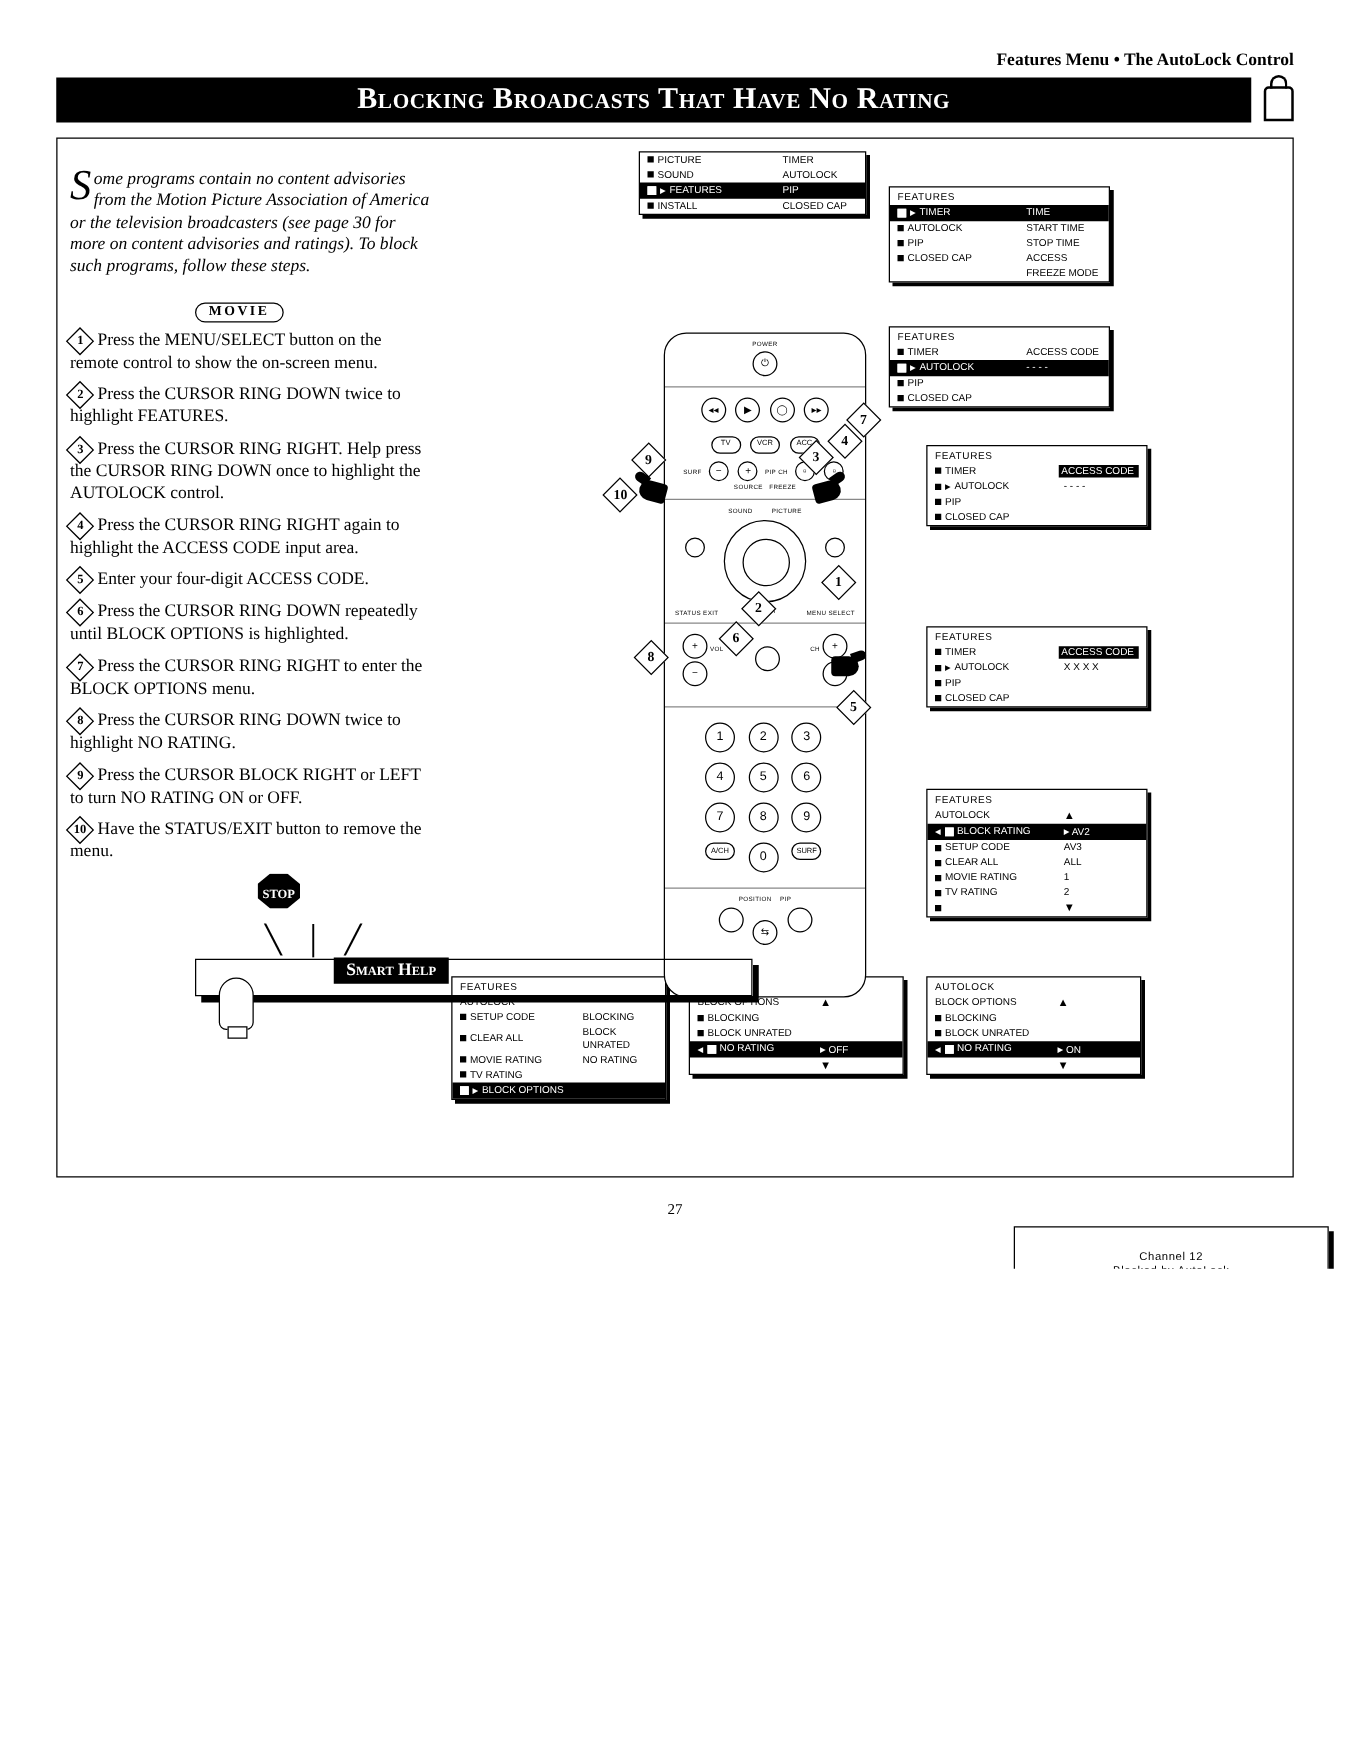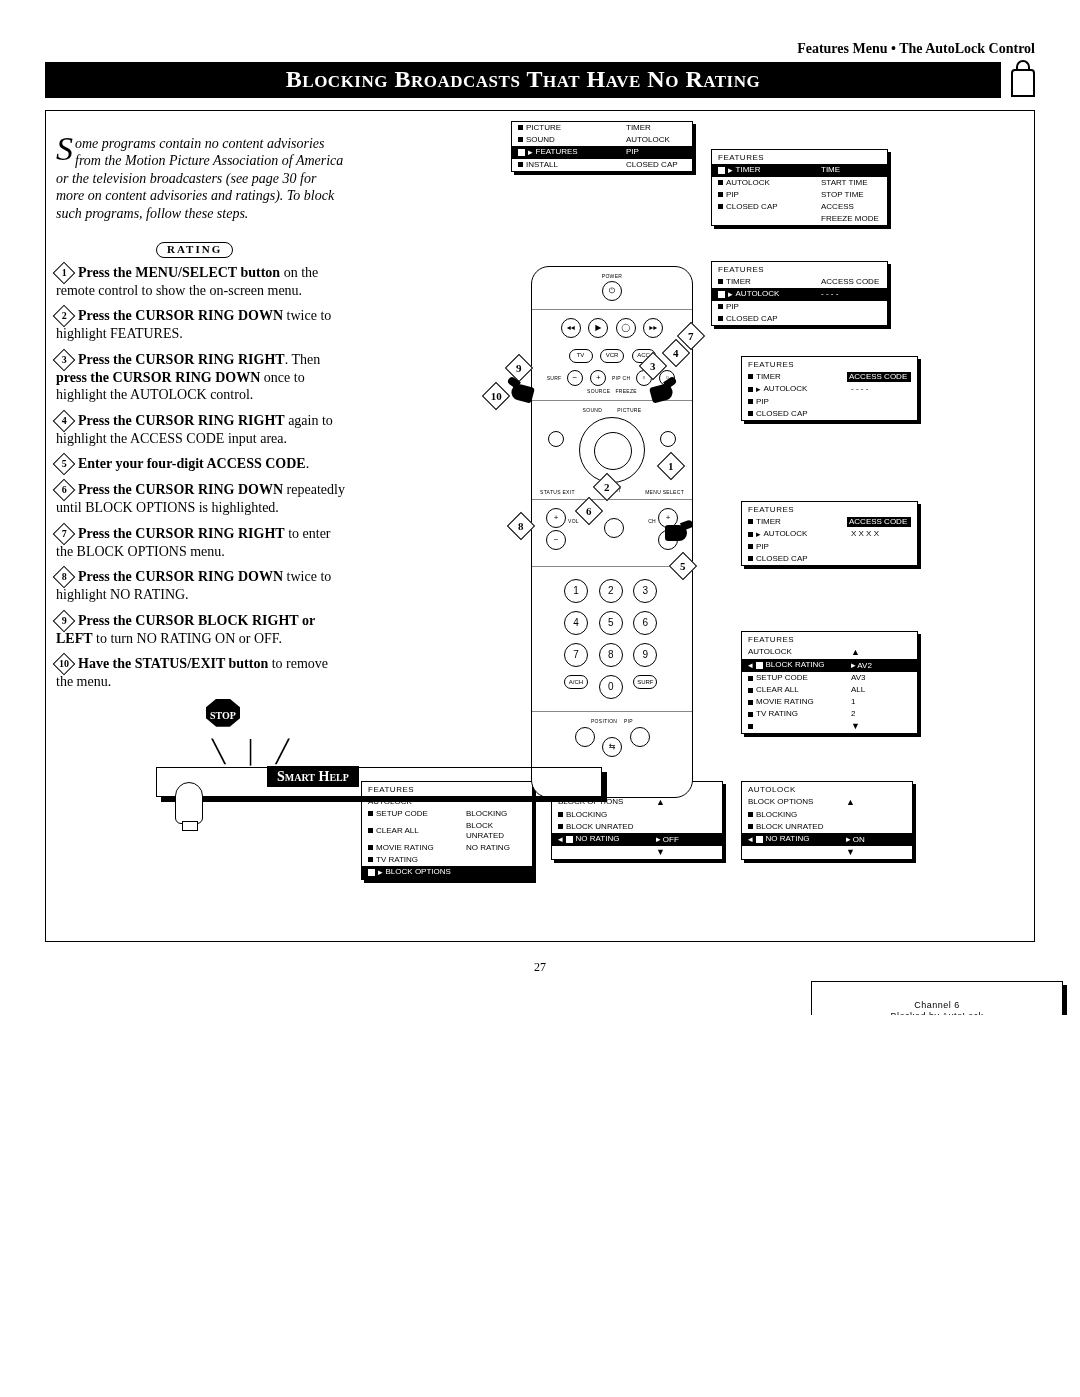--- a/index.html
+++ b/index.html
@@ -72,21 +72,21 @@
     border: 1.5px solid #000;
     text-align: center;
     line-height: 14px;
     font-size: 10px;
     font-weight: bold;
     margin-right: 6px;
     position: relative;
     top: -1px;
   }
   .step-num span { display:inline-block; transform: rotate(-45deg); }
-  .bold { font-weight: bold; }
+  .bold { font-weight: normal; }
   .stop-badge {
     width: 34px; height: 28px; background:#000; color:#fff;
     font-weight:bold; font-size:10px; text-align:center; line-height:34px;
     margin: 8px 0 0 150px;
     clip-path: polygon(30% 0%, 70% 0%, 100% 30%, 100% 70%, 70% 100%, 30% 100%, 0% 70%, 0% 30%);
   }
 
   
   .osd {
     border: 1px solid #000;
@@ -200,25 +200,25 @@
   <div class="title-bar">Blocking Broadcasts That Have No Rating</div>
   <div class="lock-icon"></div>
 </div>
 
 <div class="main-border">
   <div class="columns">
     <div class="left-col">
       <p class="intro">
         <span class="dropcap">S</span><span>ome programs contain no content advisories from the Motion Picture Association of America or the television broadcasters (see page 30 for more on content advisories and ratings). To block such programs, follow these steps.</span>
       </p>
-      <div class="begin-badge">RATING</div>
+      <div class="begin-badge">MOVIE</div>
 
       <div class="step"><span class="step-num"><span>1</span></span><span class="bold">Press the MENU/SELECT button</span><span> on the remote control to show the on-screen menu.</span></div>
       <div class="step"><span class="step-num"><span>2</span></span><span class="bold">Press the CURSOR RING DOWN</span><span> twice to highlight FEATURES.</span></div>
-      <div class="step"><span class="step-num"><span>3</span></span><span class="bold">Press the CURSOR RING RIGHT</span><span>. Then </span><span class="bold">press the CURSOR RING DOWN</span><span> once to highlight the AUTOLOCK control.</span></div>
+      <div class="step"><span class="step-num"><span>3</span></span><span class="bold">Press the CURSOR RING RIGHT</span><span>. Help </span><span class="bold">press the CURSOR RING DOWN</span><span> once to highlight the AUTOLOCK control.</span></div>
       <div class="step"><span class="step-num"><span>4</span></span><span class="bold">Press the CURSOR RING RIGHT</span><span> again to highlight the ACCESS CODE input area.</span></div>
       <div class="step"><span class="step-num"><span>5</span></span><span class="bold">Enter your four-digit ACCESS CODE</span><span>.</span></div>
       <div class="step"><span class="step-num"><span>6</span></span><span class="bold">Press the CURSOR RING DOWN</span><span> repeatedly until BLOCK OPTIONS is highlighted.</span></div>
       <div class="step"><span class="step-num"><span>7</span></span><span class="bold">Press the CURSOR RING RIGHT</span><span> to enter the BLOCK OPTIONS menu.</span></div>
       <div class="step"><span class="step-num"><span>8</span></span><span class="bold">Press the CURSOR RING DOWN</span><span> twice to highlight NO RATING.</span></div>
       <div class="step"><span class="step-num"><span>9</span></span><span class="bold">Press the CURSOR BLOCK RIGHT or LEFT</span><span> to turn NO RATING ON or OFF.</span></div>
       <div class="step"><span class="step-num"><span>10</span></span><span class="bold">Have the STATUS/EXIT button</span><span> to remove the menu.</span></div>
 
       <div class="stop-badge">STOP</div>
     </div>
@@ -561,21 +561,21 @@
       <div class="diamond-label" style="left:320px; top:205px;"><span>7</span></div>
       <div class="diamond-label" style="left:150px; top:395px;"><span>8</span></div>
       <div class="diamond-label" style="left:148px; top:237px;"><span>9</span></div>
       <div class="diamond-label" style="left:125px; top:265px;"><span>10</span></div>
 
       <div class="hand" style="left:146px; top:260px; transform:scaleX(-1) rotate(-15deg);"></div>
       <div class="hand" style="left:286px; top:260px; transform:rotate(-15deg);"></div>
       <div class="hand" style="left:300px; top:400px;"></div>
 
       <div class="status-osd">
-        <div>Channel   6</div>
+        <div>Channel   12</div>
         <div>Blocked by AutoLock</div>
         <div>No rating</div>
         <div>Access Code</div>
         <div>- - - -</div>
       </div>
 
     </div>
   </div>
 
   <div class="smart-help">

